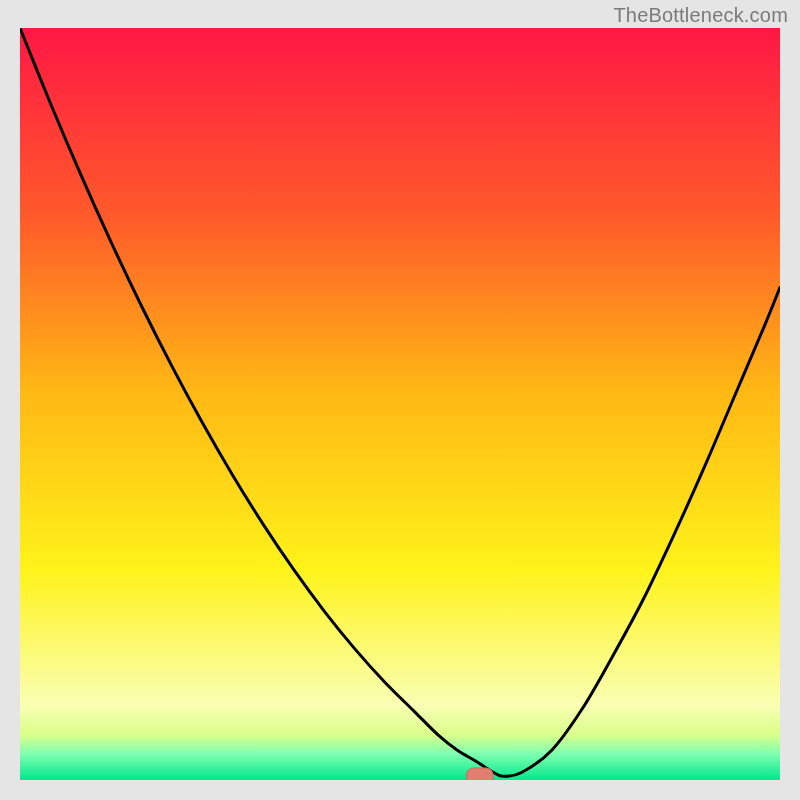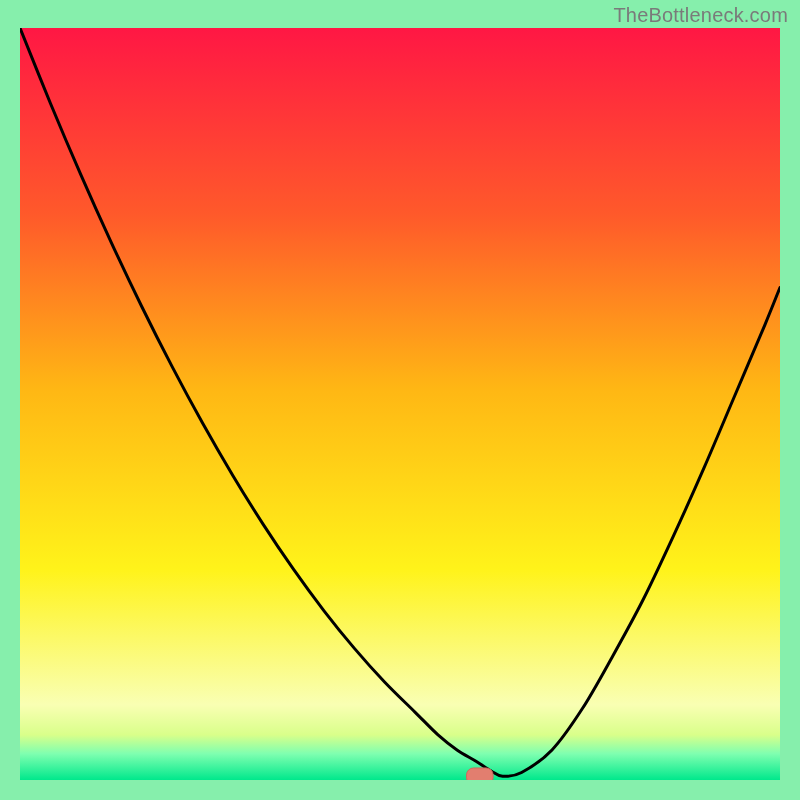--- a/index.html
+++ b/index.html
@@ -8,21 +8,21 @@
     width: 800px;
     height: 800px;
     background: #000;
     overflow: hidden;
     font-family: Arial, Helvetica, sans-serif;
   }
   .frame {
     position: relative;
     width: 800px;
     height: 800px;
-    background: #86efac;
+    background: #e5e5e5;
   }
   .watermark {
     position: absolute;
     top: 4px;
     right: 12px;
     color: #7a7a7a;
     font-size: 20px;
     font-weight: 400;
     letter-spacing: 0.2px;
     z-index: 50;

